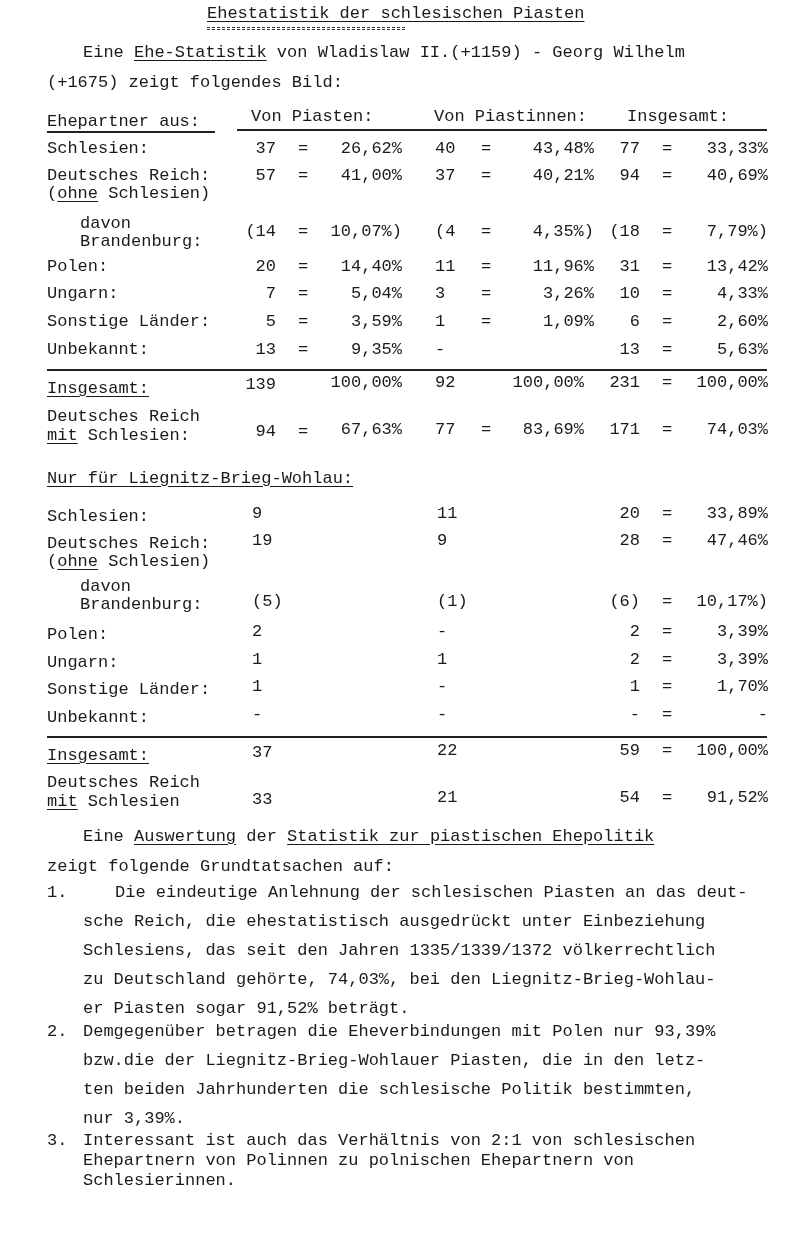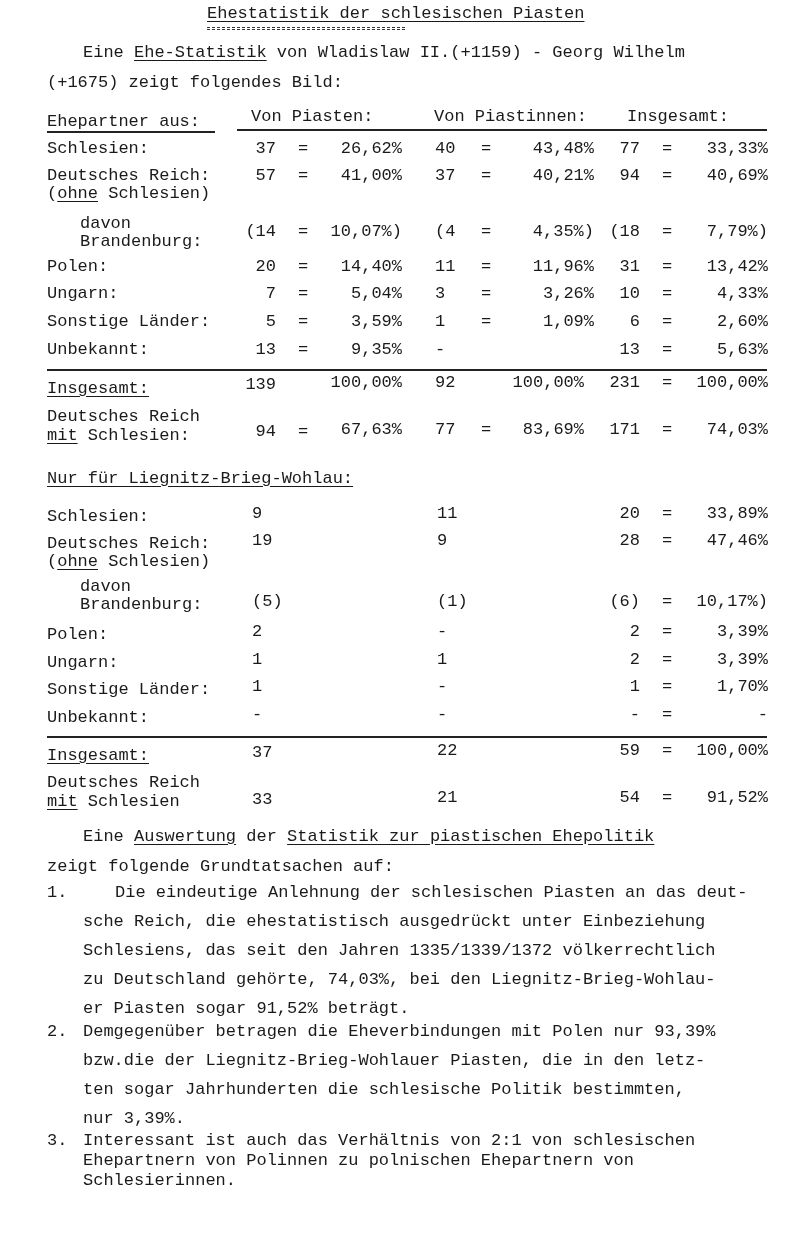--- a/index.html
+++ b/index.html
@@ -236,21 +236,21 @@
         <div class="abs" style="left:83px; top:883px;margin-left:32px;">Die eindeutige Anlehnung der schlesischen Piasten an das deut-</div>
         <div class="abs" style="left:83px; top:912px;">sche Reich, die ehestatistisch ausgedrückt unter Einbeziehung</div>
         <div class="abs" style="left:83px; top:941px;">Schlesiens, das seit den Jahren 1335/1339/1372 völkerrechtlich</div>
         <div class="abs" style="left:83px; top:970px;">zu Deutschland gehörte, 74,03%, bei den Liegnitz-Brieg-Wohlau-</div>
         <div class="abs" style="left:83px; top:999px;">er Piasten sogar 91,52% beträgt.</div>
       </div>
       <div class="" style="position:absolute;left:0;top:0;">
         <div class="abs" style="left:47px; top:1022px;">2.</div>
         <div class="abs" style="left:83px; top:1022px;">Demgegenüber betragen die Eheverbindungen mit Polen nur 93,39%</div>
         <div class="abs" style="left:83px; top:1051px;">bzw.die der Liegnitz-Brieg-Wohlauer Piasten, die in den letz-</div>
-        <div class="abs" style="left:83px; top:1080px;">ten sogar Jahrhunderten die schlesische Politik bestimmten,</div>
+        <div class="abs" style="left:83px; top:1080px;">ten beiden Jahrhunderten die schlesische Politik bestimmten,</div>
         <div class="abs" style="left:83px; top:1109px;">nur 3,39%.</div>
       </div>
       <div class="" style="position:absolute;left:0;top:0;">
         <div class="abs" style="left:47px; top:1131px;">3.</div>
         <div class="abs" style="left:83px; top:1131px;">Interessant ist auch das Verhältnis von 2:1 von schlesischen</div>
         <div class="abs" style="left:83px; top:1151px;">Ehepartnern von Polinnen zu polnischen Ehepartnern von</div>
         <div class="abs" style="left:83px; top:1171px;">Schlesierinnen.</div>
       </div>
     </div>
 </div>

